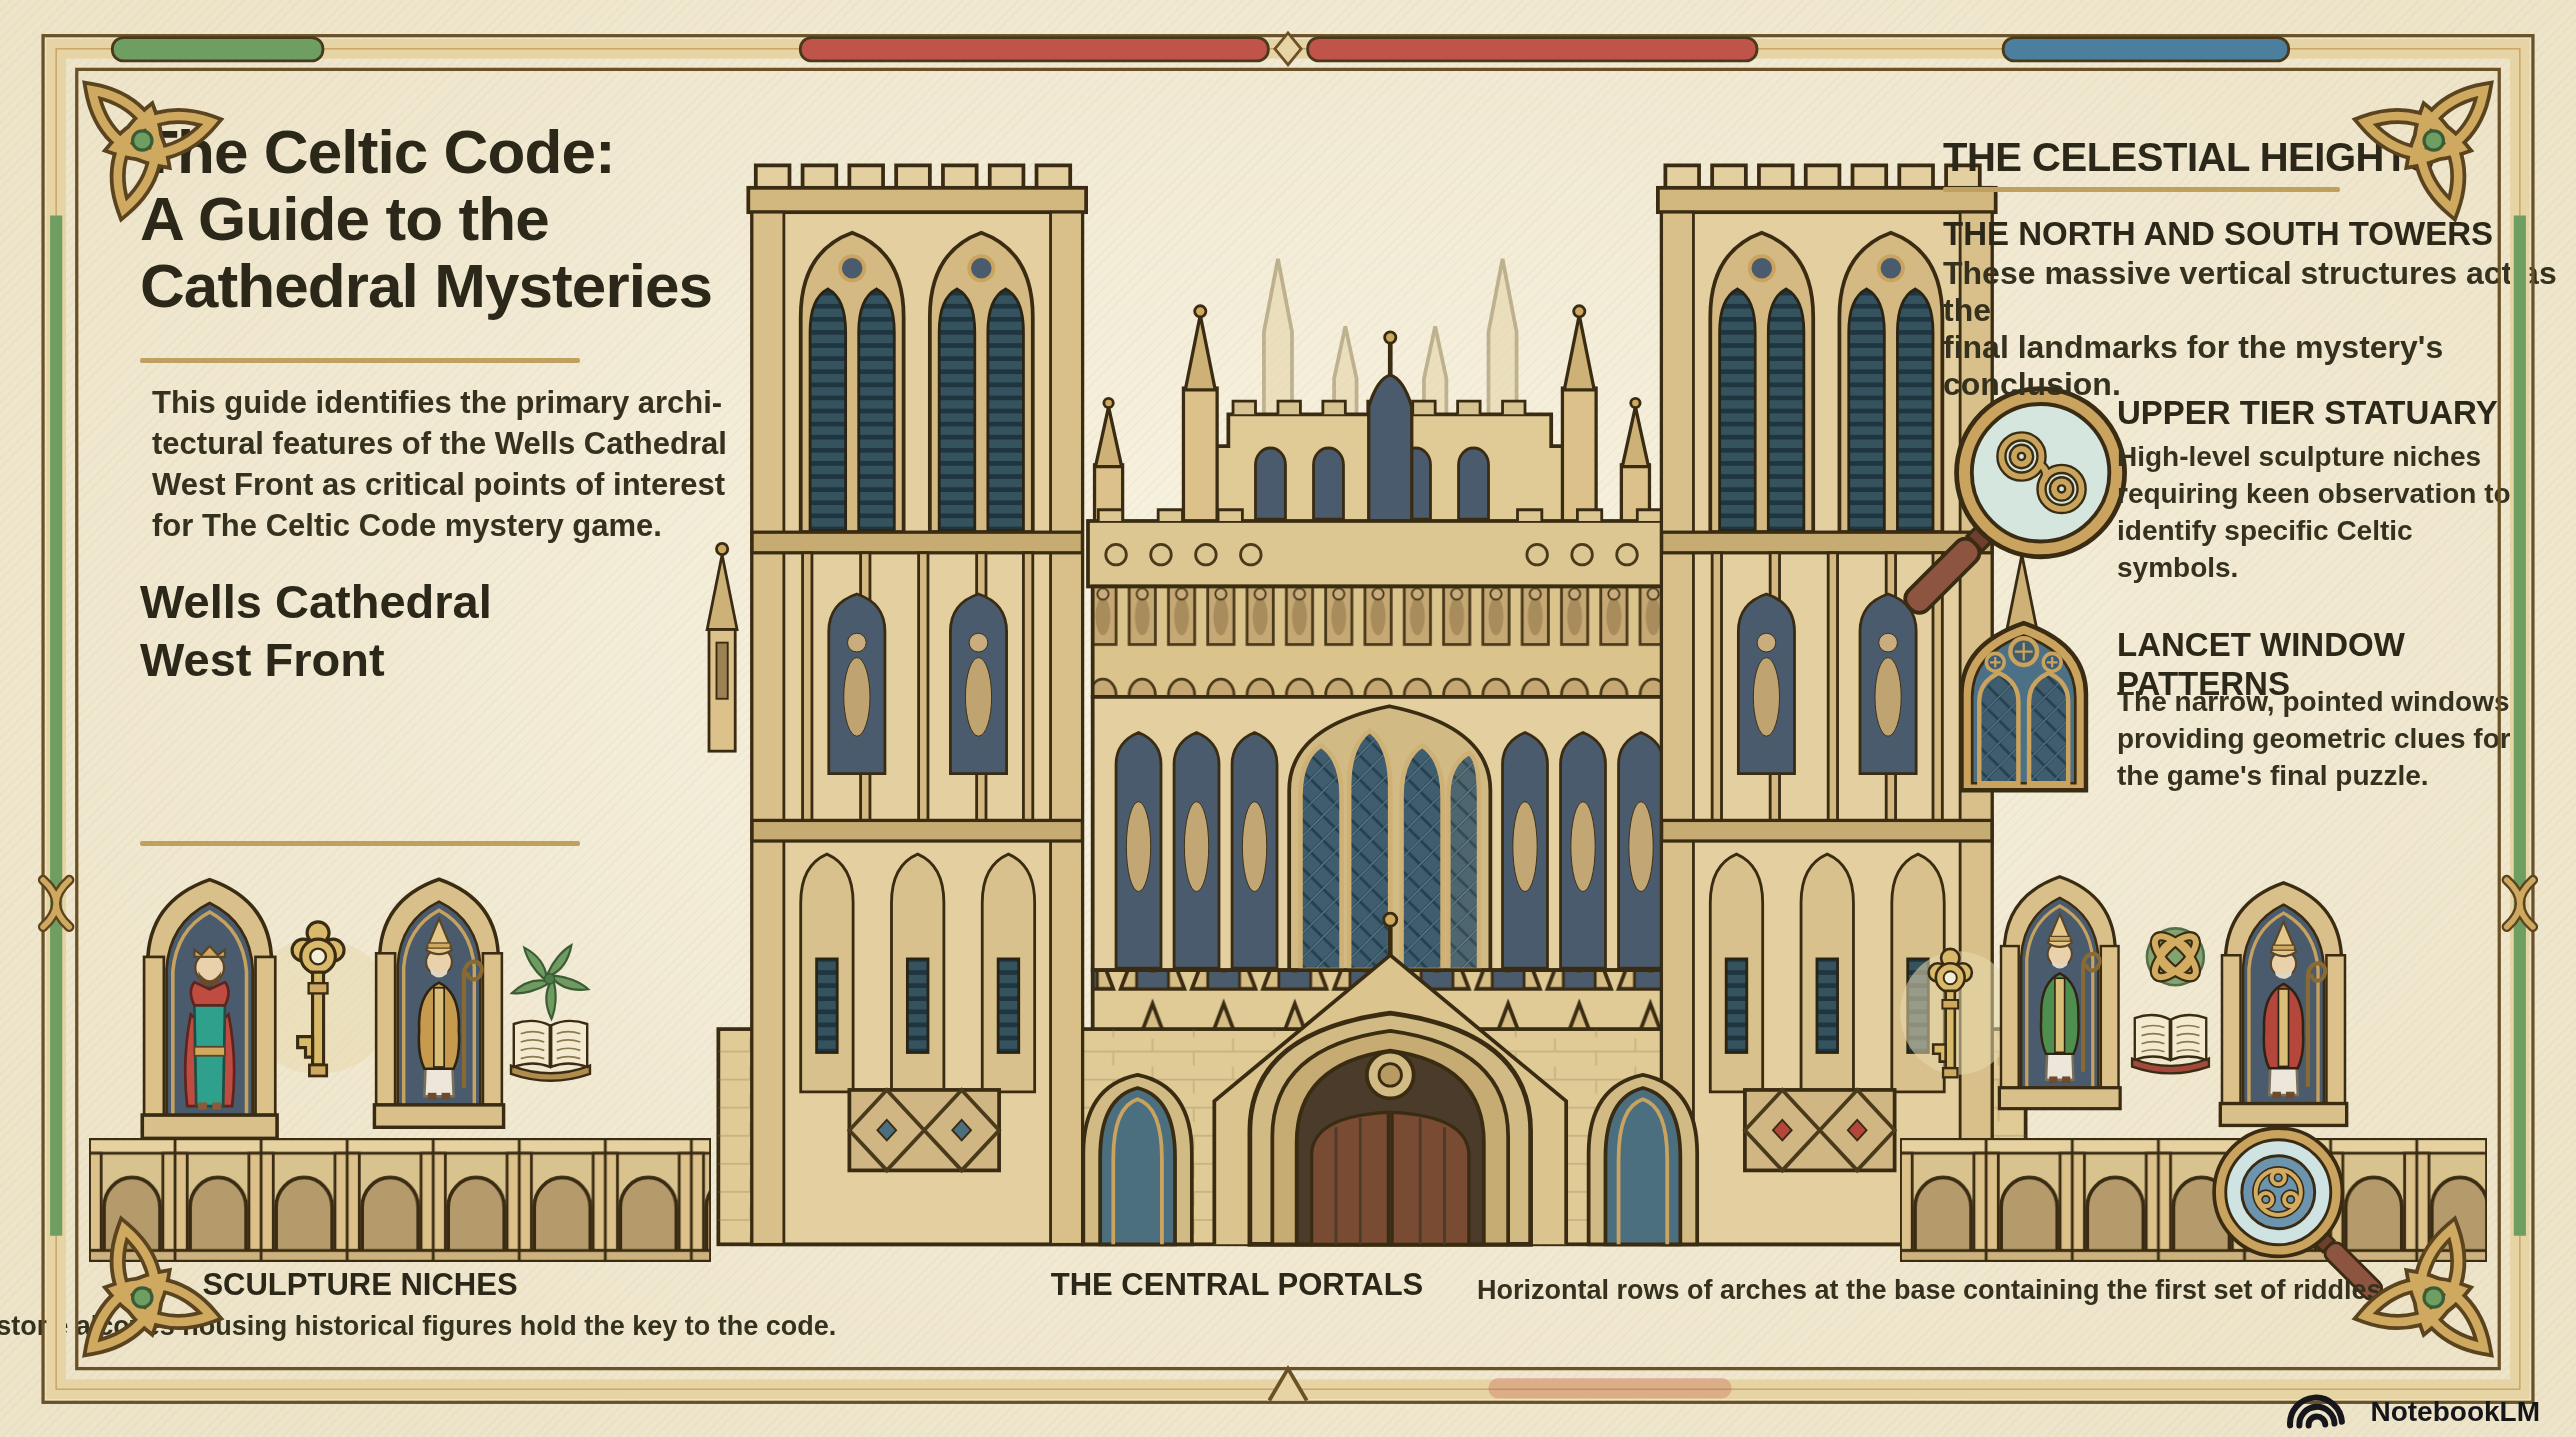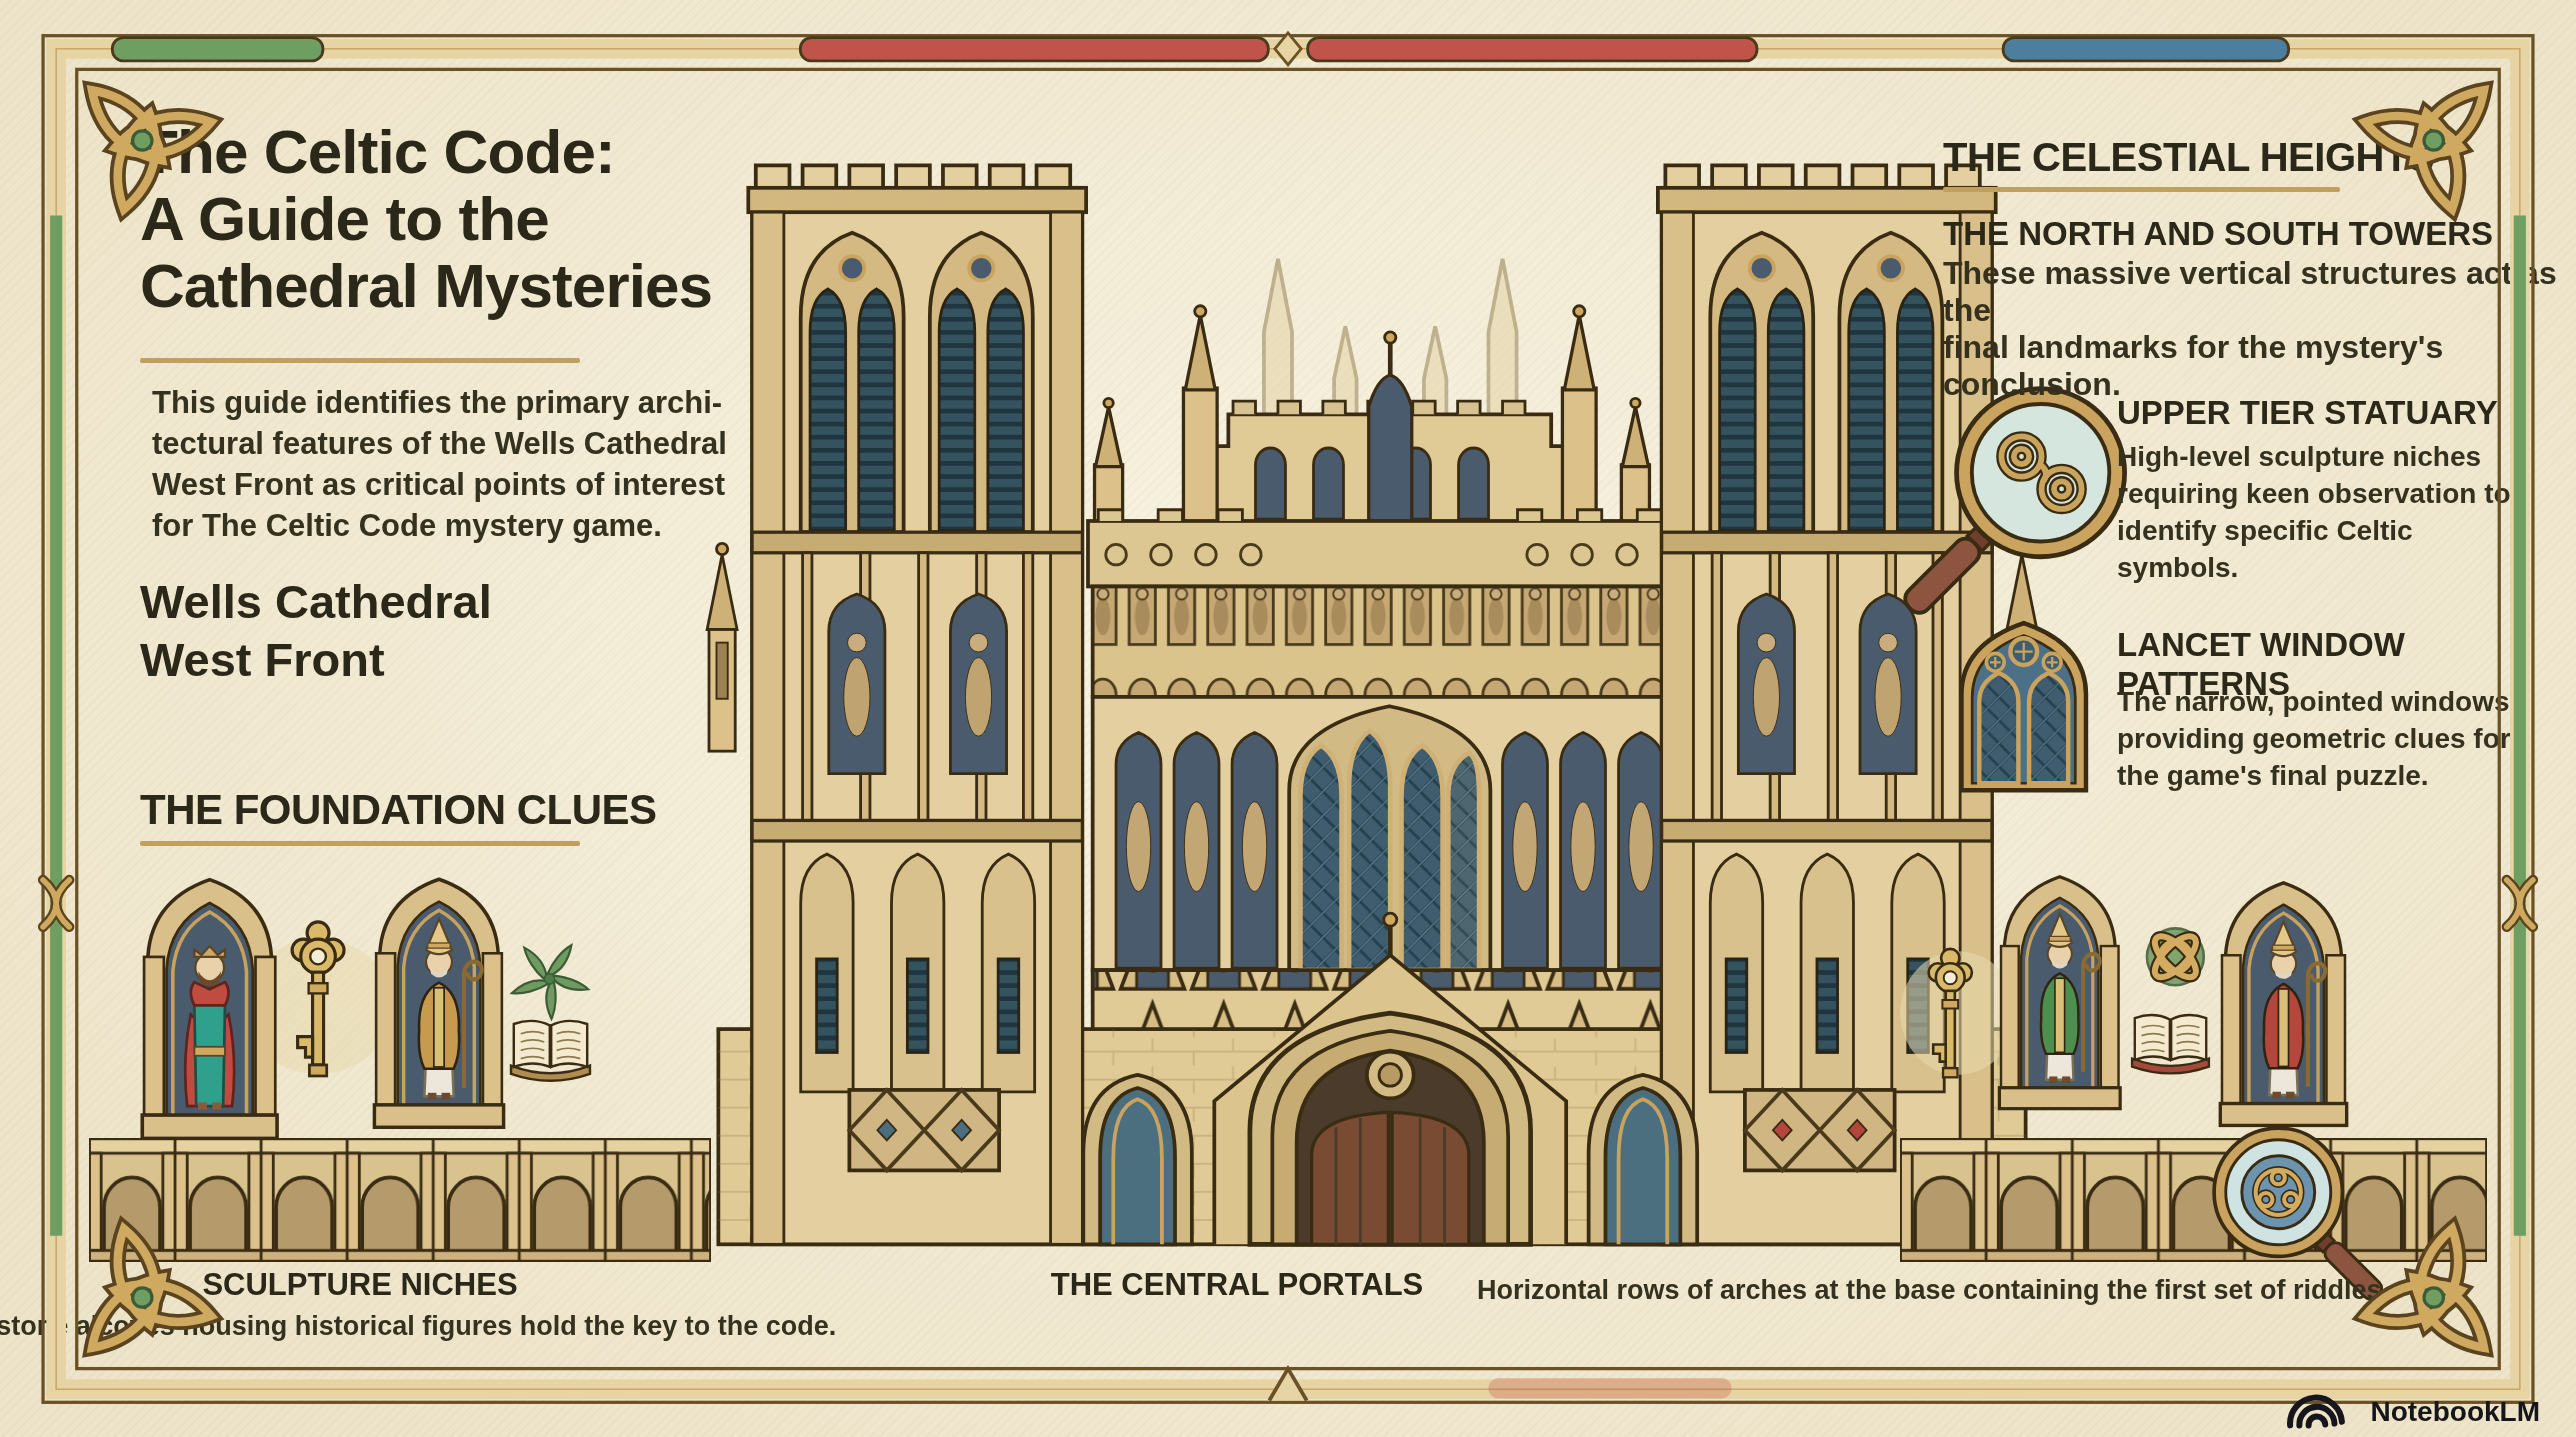--- a/index.html
+++ b/index.html
@@ -504,21 +504,20 @@
 A Guide to the
 Cathedral Mysteries</div>
 <div class="abs z6 rule" style="left:140px;top:358px;width:440px"></div>
 <div class="abs z6 intro pre" style="left:140px;top:382px">This guide identifies the primary archi-
 tectural features of the Wells Cathedral
 West Front as critical points of interest
 for The Celtic Code mystery game.</div>
 <div class="abs z6 ink h-wells pre" style="left:140px;top:573px">Wells Cathedral
 West Front</div>
 
-<div class="abs z6 ink h-sec" style="left:140px;top:786px">THE FOUNDATION CLUES</div>
 <div class="abs z6 rule" style="left:140px;top:841px;width:440px"></div>
 
 <div class="abs z6 ink h-sec2" style="left:1943px;top:135px">THE CELESTIAL HEIGHTS</div>
 <div class="abs z6 rule" style="left:1943px;top:187px;width:397px"></div>
 <div class="abs z6 ink h-sub" style="left:1943px;top:215px">THE NORTH AND SOUTH TOWERS</div>
 <div class="abs z6 body-r pre" style="left:1943px;top:255px">These massive vertical structures act as the
 final landmarks for the mystery's conclusion.</div>
 
 <div class="abs z6 ink item-h pre" style="left:2117px;top:393px">UPPER TIER STATUARY</div>
 <div class="abs z6 item-t pre" style="left:2117px;top:438px">High-level sculpture niches

